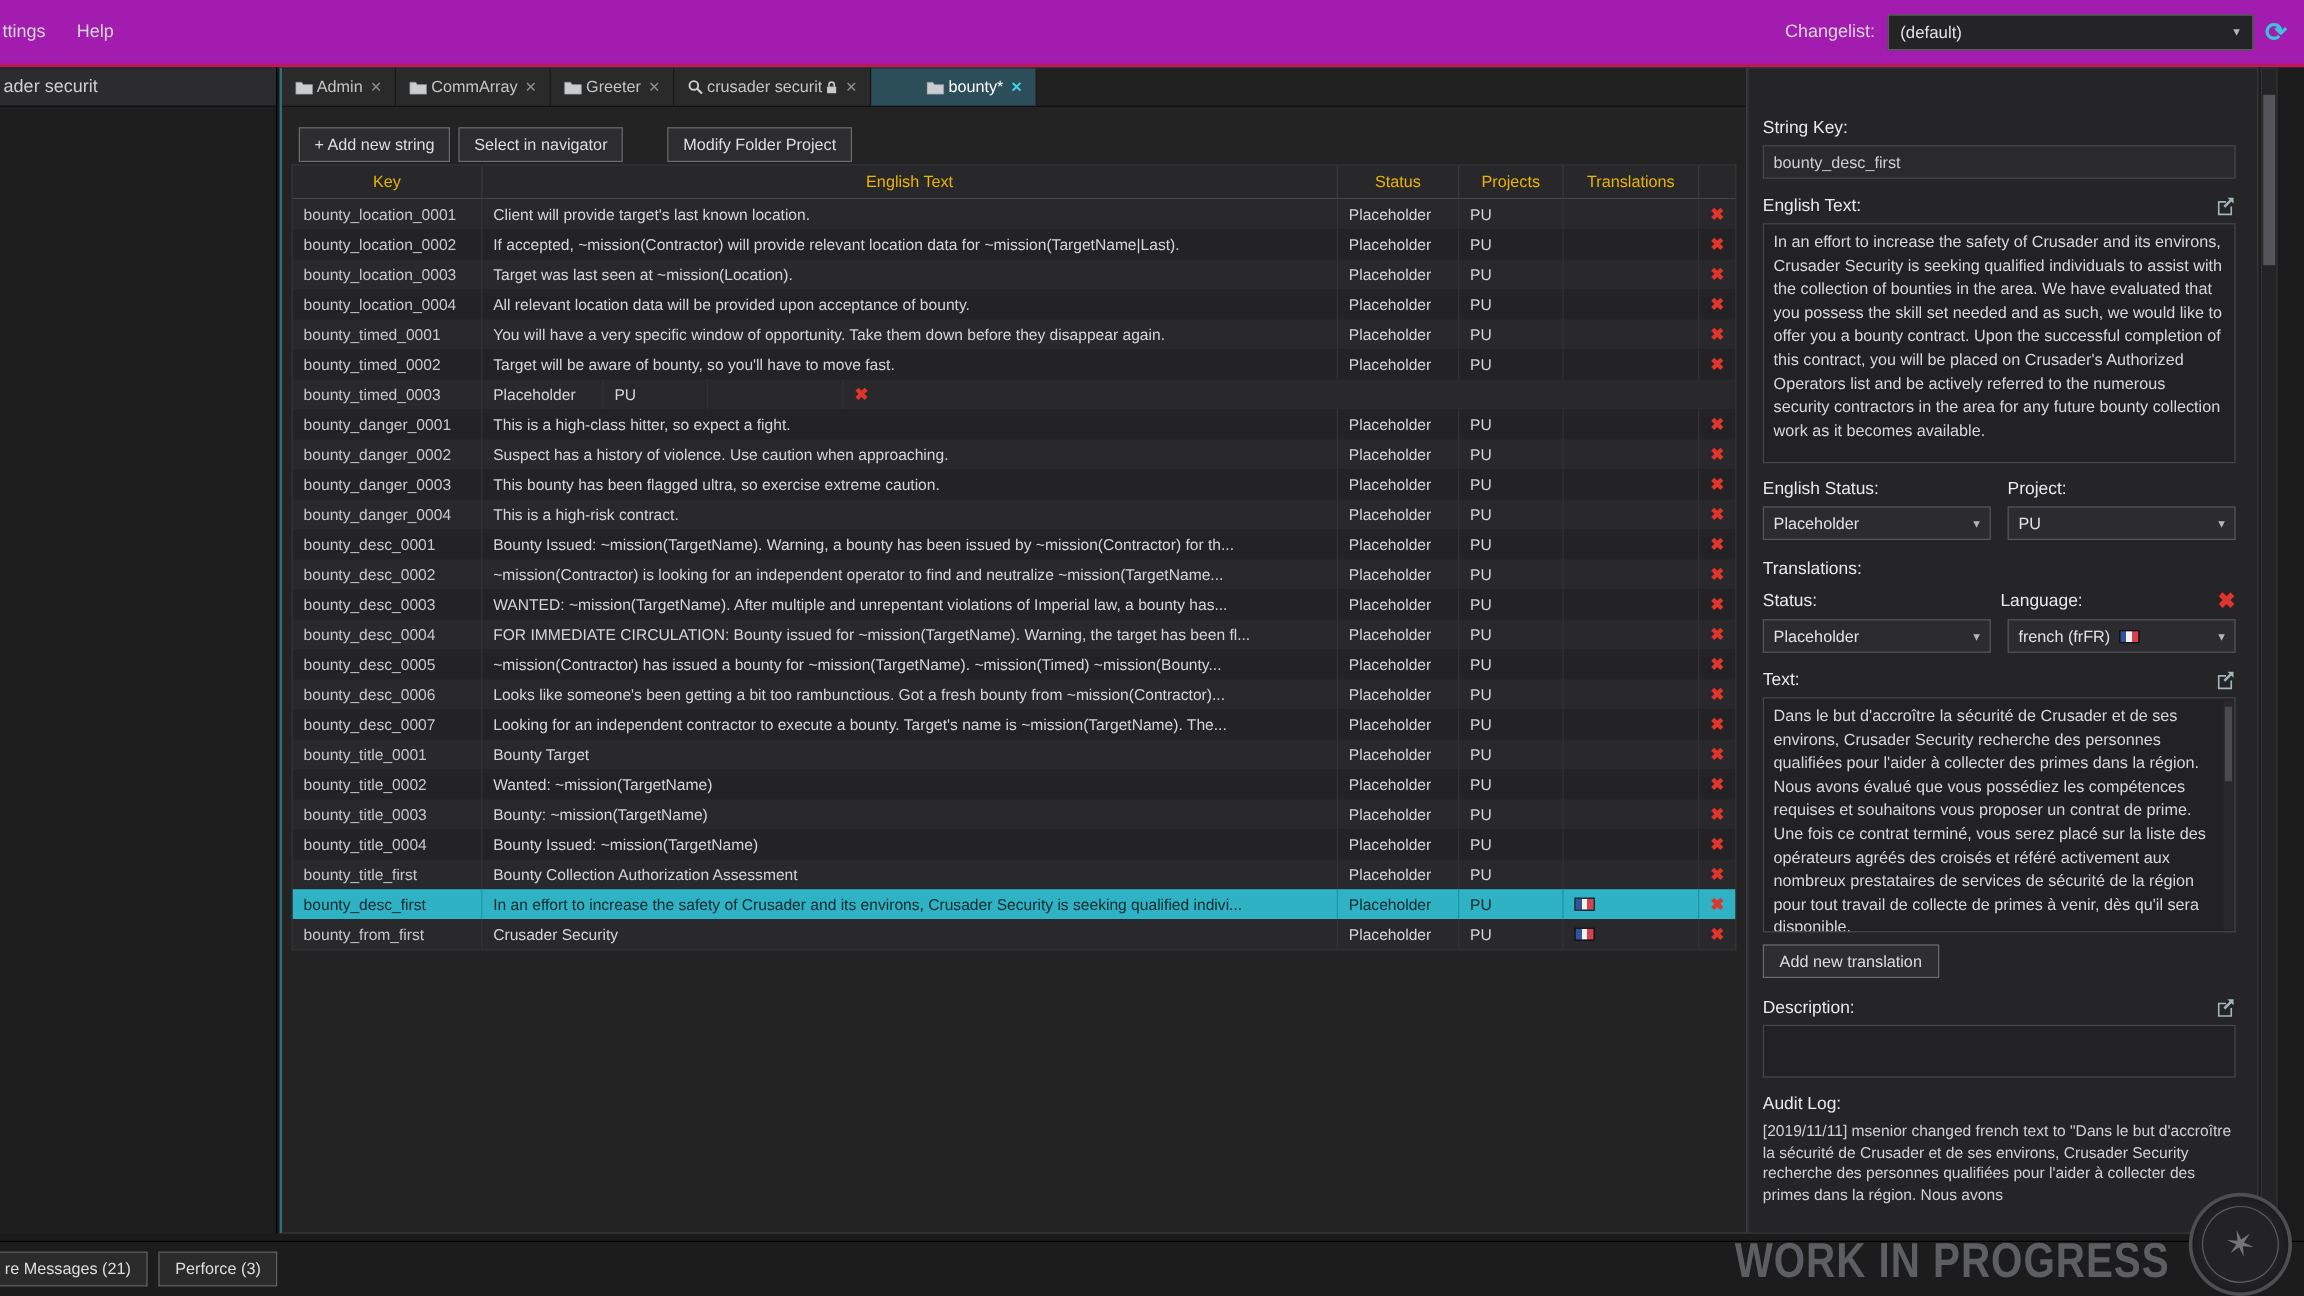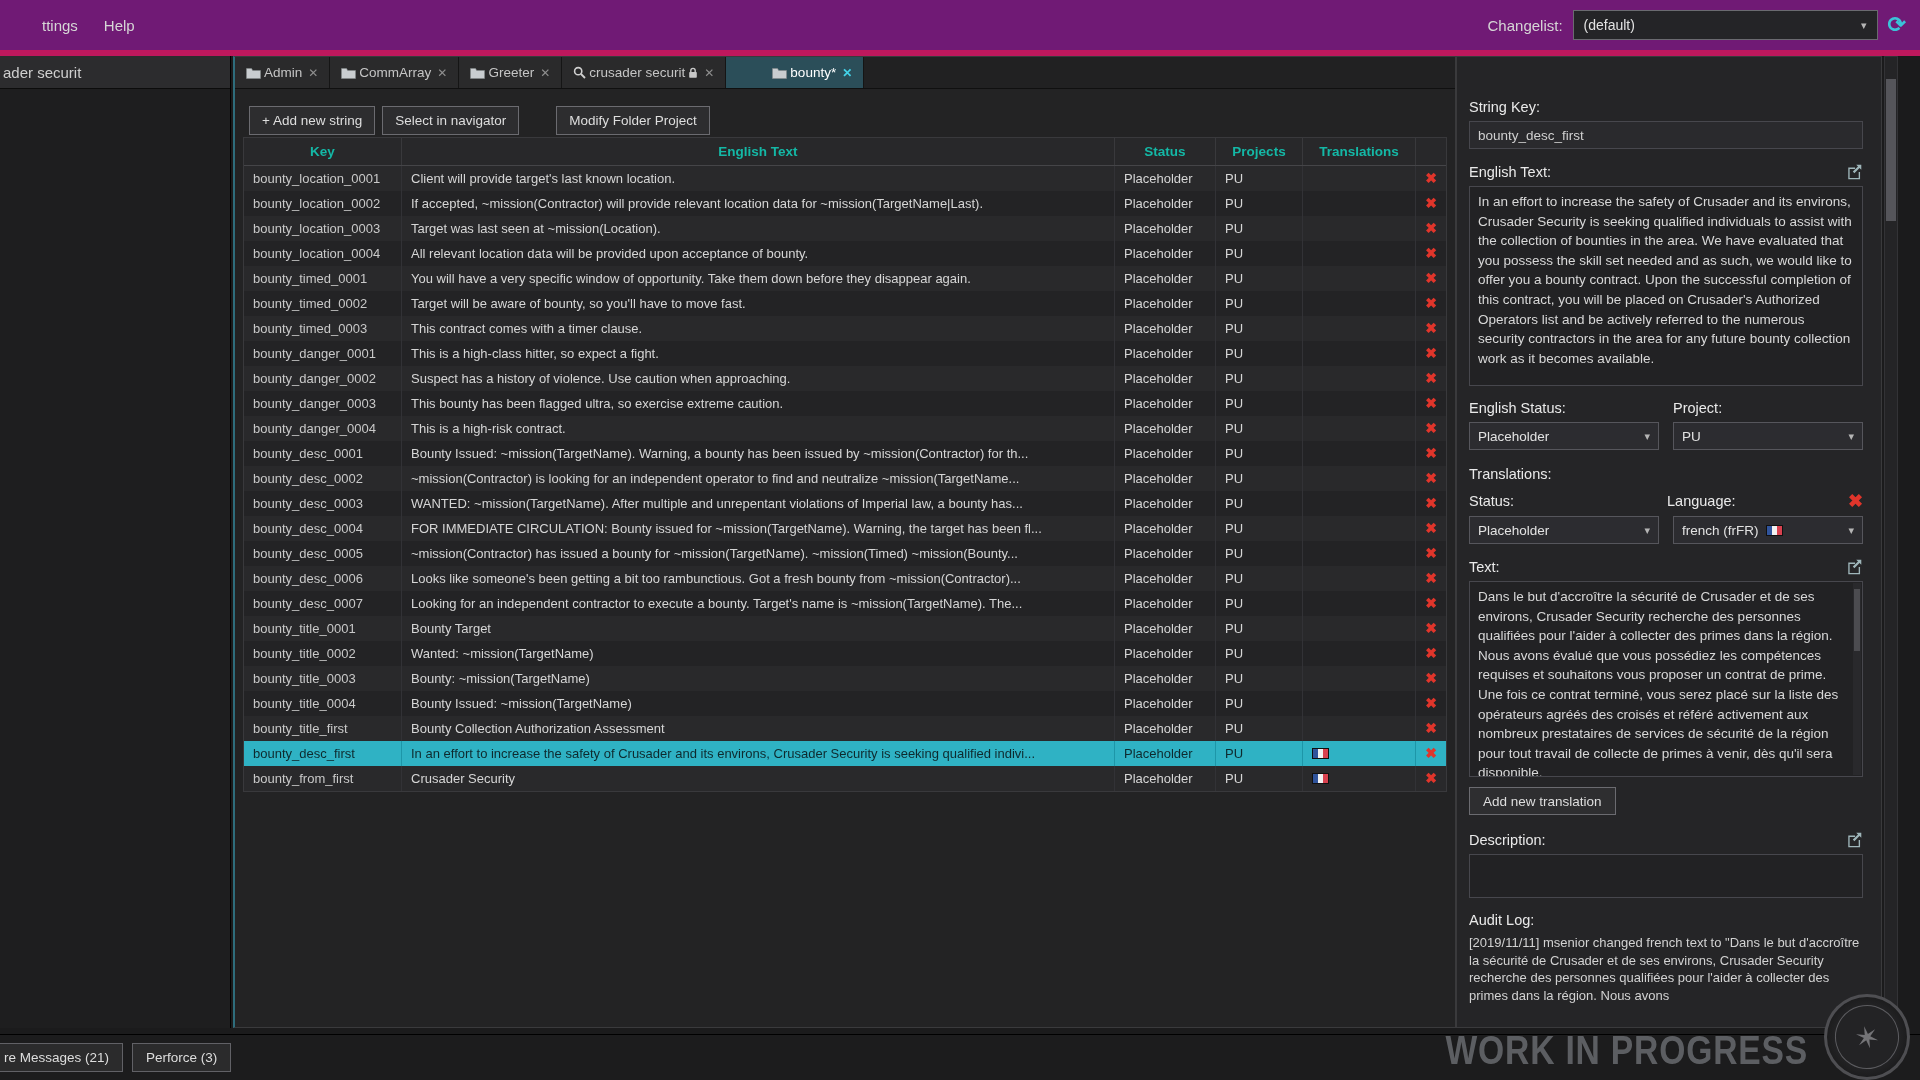--- a/index.html
+++ b/index.html
@@ -2,21 +2,21 @@
 <html style="--selection: #2fb2c4; --danger: #e0352b; --accent: #3bc3d8;"><head>
 <meta charset="utf-8">
 <style>
   * { margin:0; padding:0; box-sizing:border-box; }
   html,body { width:1920px; height:1080px; background:#141415; overflow:hidden;
               font-family:"Liberation Sans", sans-serif; color:#d0d0d0; }
   .app { position:relative; width:1920px; height:1080px; background:#1b1b1c; }
 
   
   .topbar { position:absolute; left:0; top:0; width:1920px; height:56px;
-            background:#701a75; border-bottom:6px solid #be185d; display:flex; align-items:center;padding-left:40px; }
+            background:#a21caf; border-bottom:3px solid #be185d; display:flex; align-items:center; }
   .menu { display:flex; gap:26px; padding-left:2px; font-size:15px; color:#d6d6d6; }
   .menu span { cursor:default; }
   .changelist { margin-left:auto; display:flex; align-items:center; gap:10px; padding-right:14px; }
   .cl-label { font-size:15px; color:#d6d6d6; }
   .cl-select { width:305px; height:30px; background:#242427; border:1px solid #6a6a70;
                display:flex; align-items:center; justify-content:space-between;
                padding:0 10px; font-size:14px; color:#e2e2e2; }
   .caret { color:#b5b5b5; font-size:11px; }
   .refresh { color:#3bc3d8; font-size:22px; font-weight:bold; line-height:1; }
 
@@ -37,21 +37,21 @@
   .tab.active .tab-close { color:#43d2e8; font-weight:bold; }
   .tab-icon, .tab-lock { display:flex; align-items:center; }
 
   .toolbar { height:46px; display:flex; align-items:flex-end; gap:7px; padding:0 14px; }
   .tbtn { height:29px; padding:0 12px; background:#2d2d2f; border:1px solid #6b6b70;
           color:#dedede; font-size:13.5px; display:flex; align-items:center; cursor:default; }
   .tbtn.offset { margin-left:30px; }
 
   .grid { margin:2px 8px 0 8px; border:1px solid #39393c; }
   .thead { display:flex; background:#28282a; border-bottom:1px solid #454548; }
-  .th { height:27px; line-height:27px; font-size:13.5px; font-weight:bold; color:#14b8a6;
+  .th { height:27px; line-height:27px; font-size:13.5px; font-weight:normal; color:#eab308;
         text-align:center; border-right:1px solid #39393c; overflow:hidden; white-space:nowrap; }
   .trow { display:flex; cursor:default; }
   .trow:nth-child(odd)  { background:#29292b; }
   .trow:nth-child(even) { background:#232325; }
   .cell { height:25px; line-height:25px; font-size:13px; padding:0 9px; color:#d6d6d6;
           overflow:hidden; white-space:nowrap; border-right:1px solid #323236; }
   .col-key    { width:158px; }
   .col-text   { flex:1; }
   .col-status { width:101px; }
   .col-proj   { width:87px; }
@@ -254,21 +254,20 @@
           <div class="trow">
             <div class="cell col-key">bounty_timed_0002</div>
             <div class="cell col-text">Target will be aware of bounty, so you'll have to move fast.</div>
             <div class="cell col-status">Placeholder</div>
             <div class="cell col-proj">PU</div>
             <div class="cell col-trans"></div>
             <div class="cell col-del"><span class="del-x">✖</span></div>
           </div>
           <div class="trow">
             <div class="cell col-key">bounty_timed_0003</div>
-            <div class="cell col-text">This contract comes with a timer clause.</div>
             <div class="cell col-status">Placeholder</div>
             <div class="cell col-proj">PU</div>
             <div class="cell col-trans"></div>
             <div class="cell col-del"><span class="del-x">✖</span></div>
           </div>
           <div class="trow">
             <div class="cell col-key">bounty_danger_0001</div>
             <div class="cell col-text">This is a high-class hitter, so expect a fight.</div>
             <div class="cell col-status">Placeholder</div>
             <div class="cell col-proj">PU</div>

